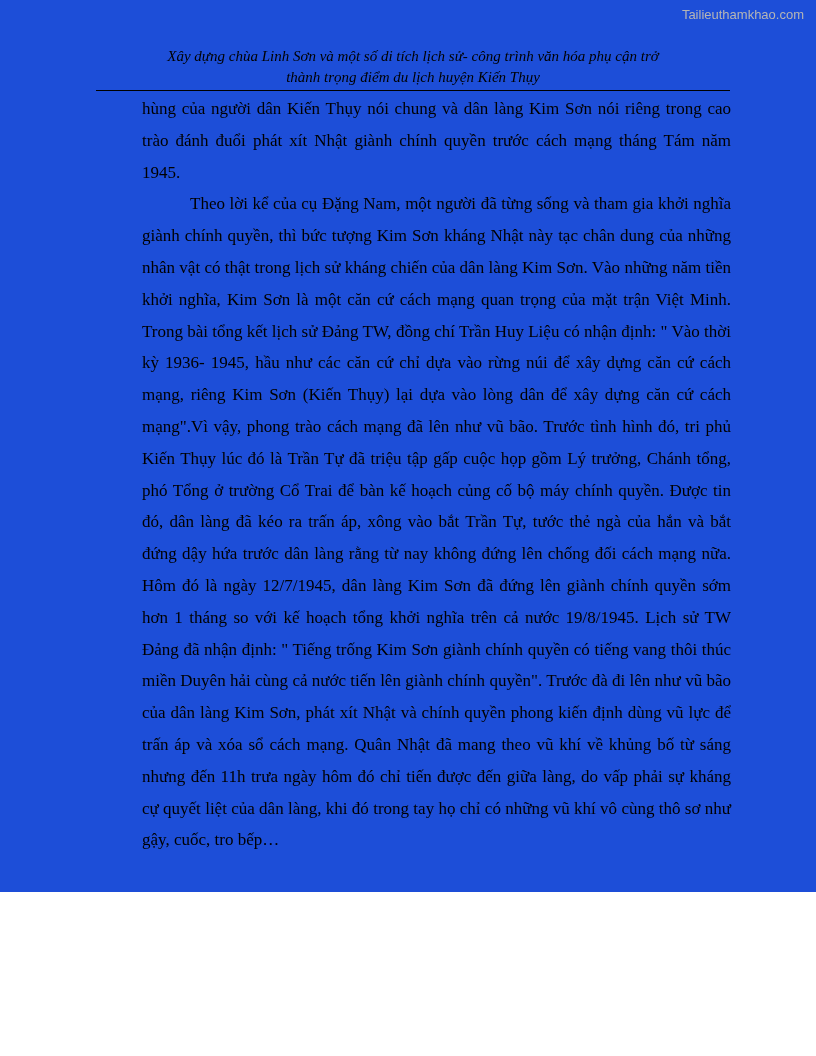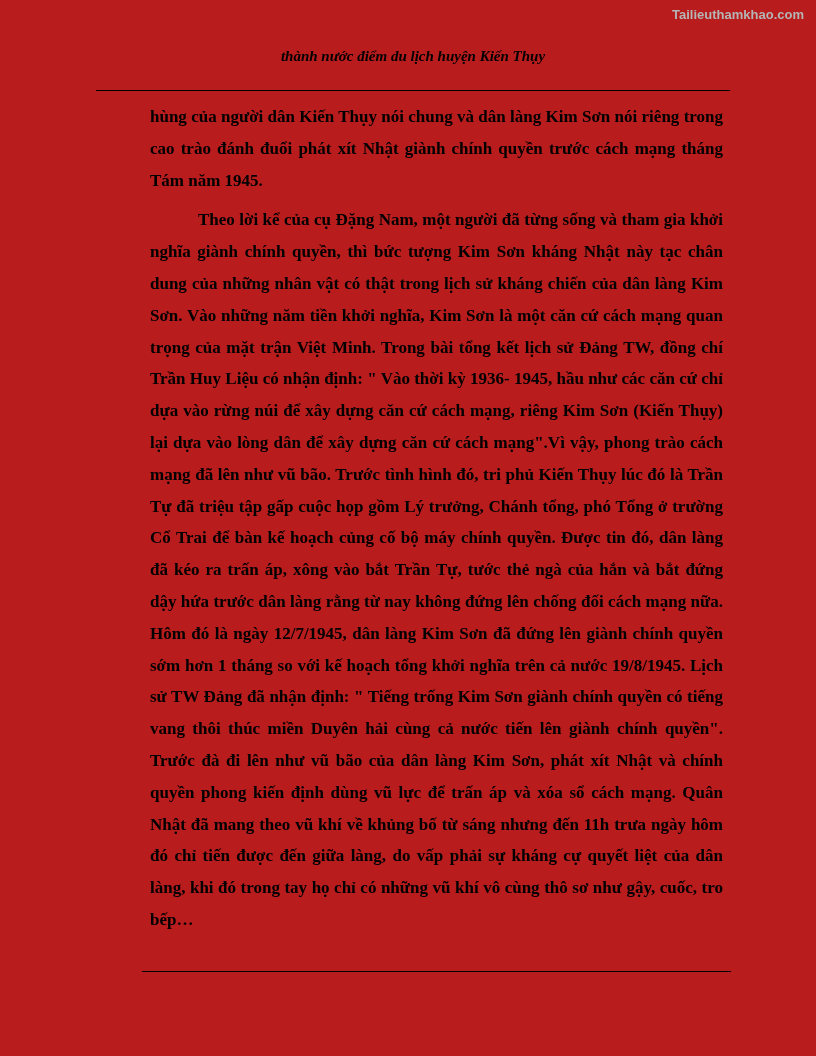--- a/index.html
+++ b/index.html
@@ -3,27 +3,26 @@
 <meta charset="utf-8">
 <style>
   html, body {
     margin: 0;
     padding: 0;
     background: #ffffff;
   }
   .page {
     position: relative;
     width: 816px;
-    height: 1056px;
-    background: #b91c1c;
+    height: 892px;
+    background: #1d4ed8;
     font-family: "Liberation Serif", serif;
     color: #000000;
     overflow: hidden;
     margin: 0 auto;
-    font-weight: bold;
   }
   .watermark {
     position: absolute;
     top: 7px;
     right: 12px;
     font-family: "Liberation Sans", sans-serif;
     font-size: 13px;
     color: #b5b5b5;
   }
   .header {
@@ -46,21 +45,21 @@
   .body-text {
     position: absolute;
     top: 93px;
     left: 142px;
     width: 589px;
     font-size: 17px;
     line-height: 31.8px;
     text-align: justify;
   }
   .para {
-    margin: 8px;
+    margin: 0;
     padding: 0;
   }
   .para.indent {
     text-indent: 48px;
   }
   .footer-rule {
     position: absolute;
     top: 971px;
     left: 142px;
     width: 589px;
@@ -94,21 +93,22 @@
   }
 </style>
 </head>
 <body>
 
 <div class="page">
 
   <div class="watermark">Tailieuthamkhao.com</div>
 
   <div class="header">
-    <div>thành nước điểm du lịch huyện Kiến Thụy</div>
+    <div>Xây dựng chùa Linh Sơn và một số di tích lịch sử- công trình văn hóa phụ cận trở</div>
+    <div>thành trọng điểm du lịch huyện Kiến Thụy</div>
   </div>
 
   <div class="header-rule"></div>
 
   <div class="body-text">
     <p class="para">hùng của người dân Kiến Thụy nói chung và dân làng Kim Sơn nói riêng trong cao trào đánh đuổi phát xít Nhật giành chính quyền trước cách mạng tháng Tám năm 1945.</p>
     <p class="para indent">Theo lời kể của cụ Đặng Nam, một người đã từng sống và tham gia khởi nghĩa giành chính quyền, thì bức tượng Kim Sơn kháng Nhật này tạc chân dung của những nhân vật có thật trong lịch sử kháng chiến của dân làng Kim Sơn. Vào những năm tiền khởi nghĩa, Kim Sơn là một căn cứ cách mạng quan trọng của mặt trận Việt Minh. Trong bài tổng kết lịch sử Đảng TW, đồng chí Trần Huy Liệu có nhận định: " Vào thời kỳ 1936- 1945, hầu như các căn cứ chỉ dựa vào rừng núi để xây dựng căn cứ cách mạng, riêng Kim Sơn (Kiến Thụy) lại dựa vào lòng dân để xây dựng căn cứ cách mạng".Vì vậy, phong trào cách mạng đã lên như vũ bão. Trước tình hình đó, tri phủ Kiến Thụy lúc đó là Trần Tự đã triệu tập gấp cuộc họp gồm Lý trưởng, Chánh tổng, phó Tổng ở trường Cổ Trai để bàn kế hoạch củng cố bộ máy chính quyền. Được tin đó, dân làng đã kéo ra trấn áp, xông vào bắt Trần Tự, tước thẻ ngà của hắn và bắt đứng dậy hứa trước dân làng rằng từ nay không đứng lên chống đối cách mạng nữa. Hôm đó là ngày 12/7/1945, dân làng Kim Sơn đã đứng lên giành chính quyền sớm hơn 1 tháng so với kế hoạch tổng khởi nghĩa trên cả nước 19/8/1945. Lịch sử TW Đảng đã nhận định: " Tiếng trống Kim Sơn giành chính quyền có tiếng vang thôi thúc miền Duyên hải cùng cả nước tiến lên giành chính quyền". Trước đà đi lên như vũ bão của dân làng Kim Sơn, phát xít Nhật và chính quyền phong kiến định dùng vũ lực để trấn áp và xóa sổ cách mạng. Quân Nhật đã mang theo vũ khí về khủng bố từ sáng nhưng đến 11h trưa ngày hôm đó chỉ tiến được đến giữa làng, do vấp phải sự kháng cự quyết liệt của dân làng, khi đó trong tay họ chỉ có những vũ khí vô cùng thô sơ như gậy, cuốc, tro bếp…</p>
   </div>
 
   <div class="footer-rule"></div>

